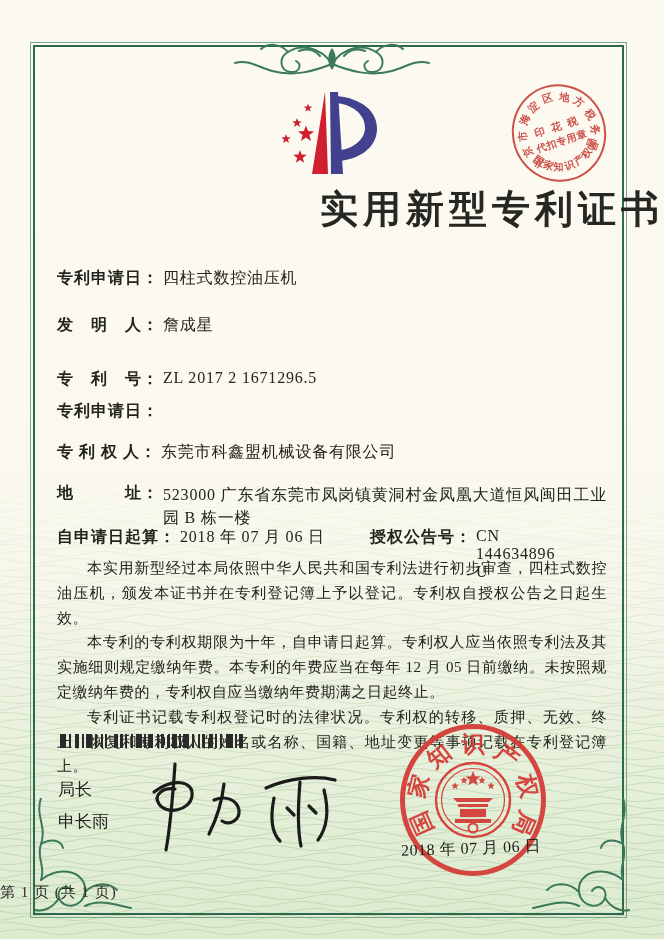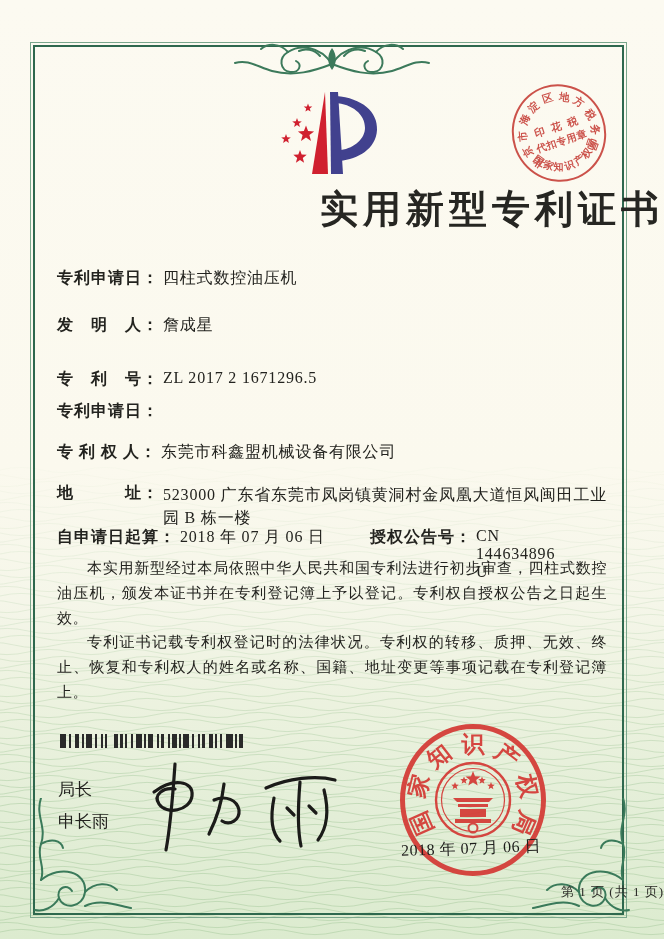--- a/index.html
+++ b/index.html
@@ -31,21 +31,21 @@
   .barcode{position:absolute;left:60px;top:734px;width:186px;height:14px;z-index:3;font-size:0;}
   .barcode i{display:inline-block;height:100%;}
   .signer-title{position:absolute;left:58px;top:778px;z-index:3;font-size:17px;color:#23231f;font-family:Liberation Mono, monospace;}
   .signer-name{position:absolute;left:58px;top:810px;z-index:3;font-size:17px;color:#23231f;font-family:"Liberation Sans","DejaVu Sans",sans-serif;}
   .signature{position:absolute;left:128px;top:748px;z-index:3;}
   .seal{position:absolute;left:400px;top:724px;width:146px;height:152px;z-index:3;opacity:.93;}
   .seal-ring{position:absolute;inset:0;border:5px solid #d43a35;border-radius:50%;}
   .seal-emblem{position:absolute;left:33px;top:34px;}
   .seal-date{position:absolute;left:401px;top:838px;width:160px;z-index:4;font-size:16px;color:#1d1d1b;
     letter-spacing:.5px;transform:rotate(-2deg);white-space:nowrap;}
-  .footer{position:absolute;left:0;width:664px;top:883px;z-index:3;text-align:right;font-size:13px;
+  .footer{position:absolute;left:0;width:664px;top:883px;z-index:3;text-align:left;font-size:15px;
     letter-spacing:1px;color:#2c2c28;}
   .ornament-top{position:absolute;left:232px;top:36px;z-index:2;}
   .flourish{position:absolute;z-index:2;}
   .fl-left{left:33px;top:798px;}
   .fl-right{left:531px;top:798px;transform:scaleX(-1);}
 </style>
 </head>
 <body>
 
 <div class="page">
@@ -231,20 +231,21 @@
       <span class="fvalue">2018 年 07 月 06 日</span>
       <span class="grant-extra">
         <span class="flabel">授权公告号：</span>
         <span class="fvalue">CN 144634896 U</span>
       </span>
     </div>
   </div>
 
   <div class="paras">
     <p>本实用新型经过本局依照中华人民共和国专利法进行初步审查，四柱式数控油压机，颁发本证书并在专利登记簿上予以登记。专利权自授权公告之日起生效。</p>
+    <p>本专利的专利权期限为十年，自申请日起算。专利权人应当依照专利法及其实施细则规定缴纳年费。本专利的年费应当在每年 12 月 05 日前缴纳。未按照规定缴纳年费的，专利权自应当缴纳年费期满之日起终止。</p>
     <p>专利证书记载专利权登记时的法律状况。专利权的转移、质押、无效、终止、恢复和专利权人的姓名或名称、国籍、地址变更等事项记载在专利登记簿上。</p>
   </div>
 
   <div class="barcode" id="barcode"><i style="width: 6.48837px; background: rgb(42, 42, 42);"></i><i style="width: 2.16279px; background: transparent;"></i><i style="width: 2.16279px; background: rgb(42, 42, 42);"></i><i style="width: 4.32558px; background: transparent;"></i><i style="width: 4.32558px; background: rgb(42, 42, 42);"></i><i style="width: 2.16279px; background: transparent;"></i><i style="width: 2.16279px; background: rgb(42, 42, 42);"></i><i style="width: 2.16279px; background: transparent;"></i><i style="width: 6.48837px; background: rgb(42, 42, 42);"></i><i style="width: 2.16279px; background: transparent;"></i><i style="width: 2.16279px; background: rgb(42, 42, 42);"></i><i style="width: 4.32558px; background: transparent;"></i><i style="width: 2.16279px; background: rgb(42, 42, 42);"></i><i style="width: 2.16279px; background: transparent;"></i><i style="width: 2.16279px; background: rgb(42, 42, 42);"></i><i style="width: 6.48837px; background: transparent;"></i><i style="width: 4.32558px; background: rgb(42, 42, 42);"></i><i style="width: 2.16279px; background: transparent;"></i><i style="width: 2.16279px; background: rgb(42, 42, 42);"></i><i style="width: 2.16279px; background: transparent;"></i><i style="width: 2.16279px; background: rgb(42, 42, 42);"></i><i style="width: 4.32558px; background: transparent;"></i><i style="width: 2.16279px; background: rgb(42, 42, 42);"></i><i style="width: 2.16279px; background: transparent;"></i><i style="width: 6.48837px; background: rgb(42, 42, 42);"></i><i style="width: 2.16279px; background: transparent;"></i><i style="width: 2.16279px; background: rgb(42, 42, 42);"></i><i style="width: 2.16279px; background: transparent;"></i><i style="width: 4.32558px; background: rgb(42, 42, 42);"></i><i style="width: 4.32558px; background: transparent;"></i><i style="width: 2.16279px; background: rgb(42, 42, 42);"></i><i style="width: 2.16279px; background: transparent;"></i><i style="width: 2.16279px; background: rgb(42, 42, 42);"></i><i style="width: 4.32558px; background: transparent;"></i><i style="width: 2.16279px; background: rgb(42, 42, 42);"></i><i style="width: 2.16279px; background: transparent;"></i><i style="width: 4.32558px; background: rgb(42, 42, 42);"></i><i style="width: 2.16279px; background: transparent;"></i><i style="width: 2.16279px; background: rgb(42, 42, 42);"></i><i style="width: 2.16279px; background: transparent;"></i><i style="width: 6.48837px; background: rgb(42, 42, 42);"></i><i style="width: 2.16279px; background: transparent;"></i><i style="width: 2.16279px; background: rgb(42, 42, 42);"></i><i style="width: 4.32558px; background: transparent;"></i><i style="width: 2.16279px; background: rgb(42, 42, 42);"></i><i style="width: 2.16279px; background: transparent;"></i><i style="width: 2.16279px; background: rgb(42, 42, 42);"></i><i style="width: 4.32558px; background: transparent;"></i><i style="width: 4.32558px; background: rgb(42, 42, 42);"></i><i style="width: 2.16279px; background: transparent;"></i><i style="width: 2.16279px; background: rgb(42, 42, 42);"></i><i style="width: 2.16279px; background: transparent;"></i><i style="width: 2.16279px; background: rgb(42, 42, 42);"></i><i style="width: 4.32558px; background: transparent;"></i><i style="width: 6.48837px; background: rgb(42, 42, 42);"></i><i style="width: 2.16279px; background: transparent;"></i><i style="width: 2.16279px; background: rgb(42, 42, 42);"></i><i style="width: 2.16279px; background: transparent;"></i><i style="width: 4.32558px; background: rgb(42, 42, 42);"></i><i style="width: 2.16279px; background: transparent;"></i></div>
 
   <div class="signer-title">局长</div>
   <div class="signer-name">申长雨</div>
 
   <svg class="signature" width="215" height="115" viewBox="0 0 215 115">
     <g stroke="#1b1b19" stroke-width="3.2" fill="none" stroke-linecap="round" stroke-linejoin="round">

